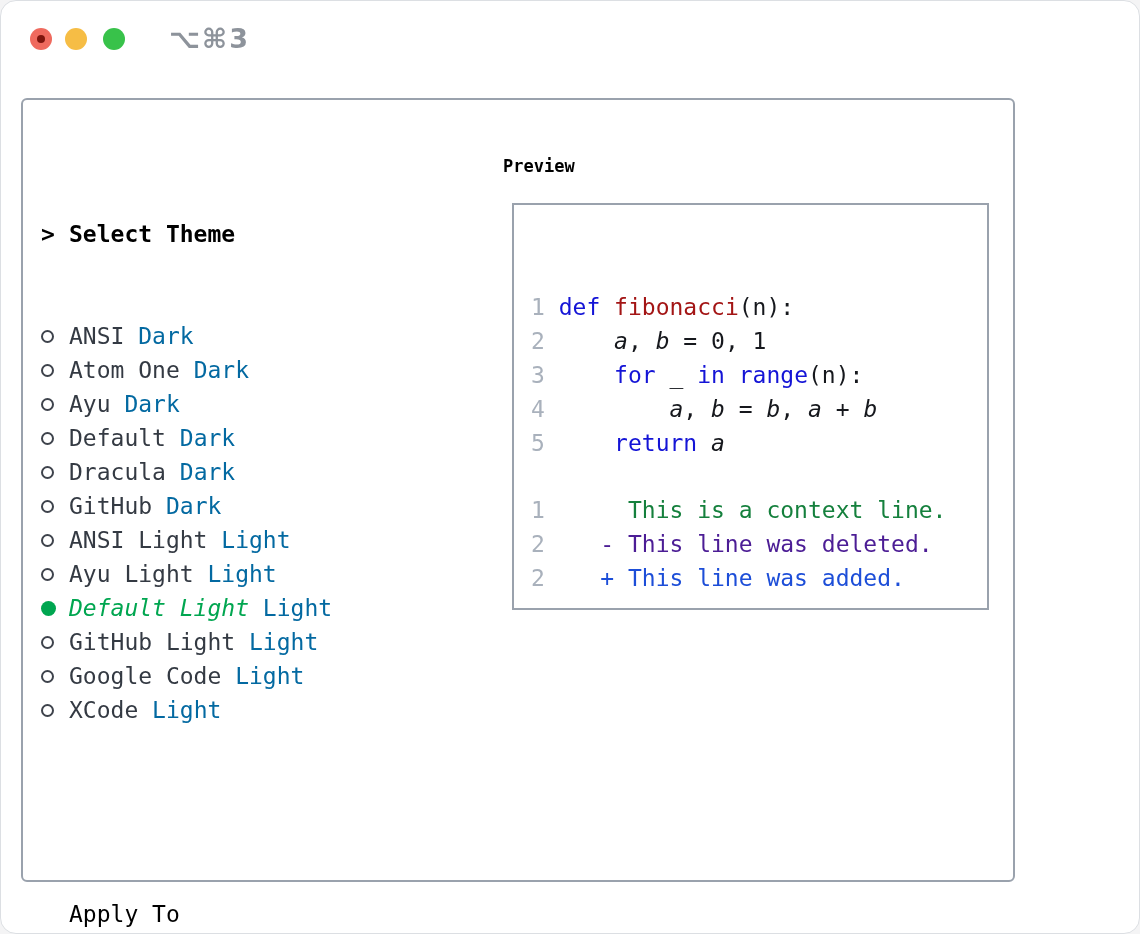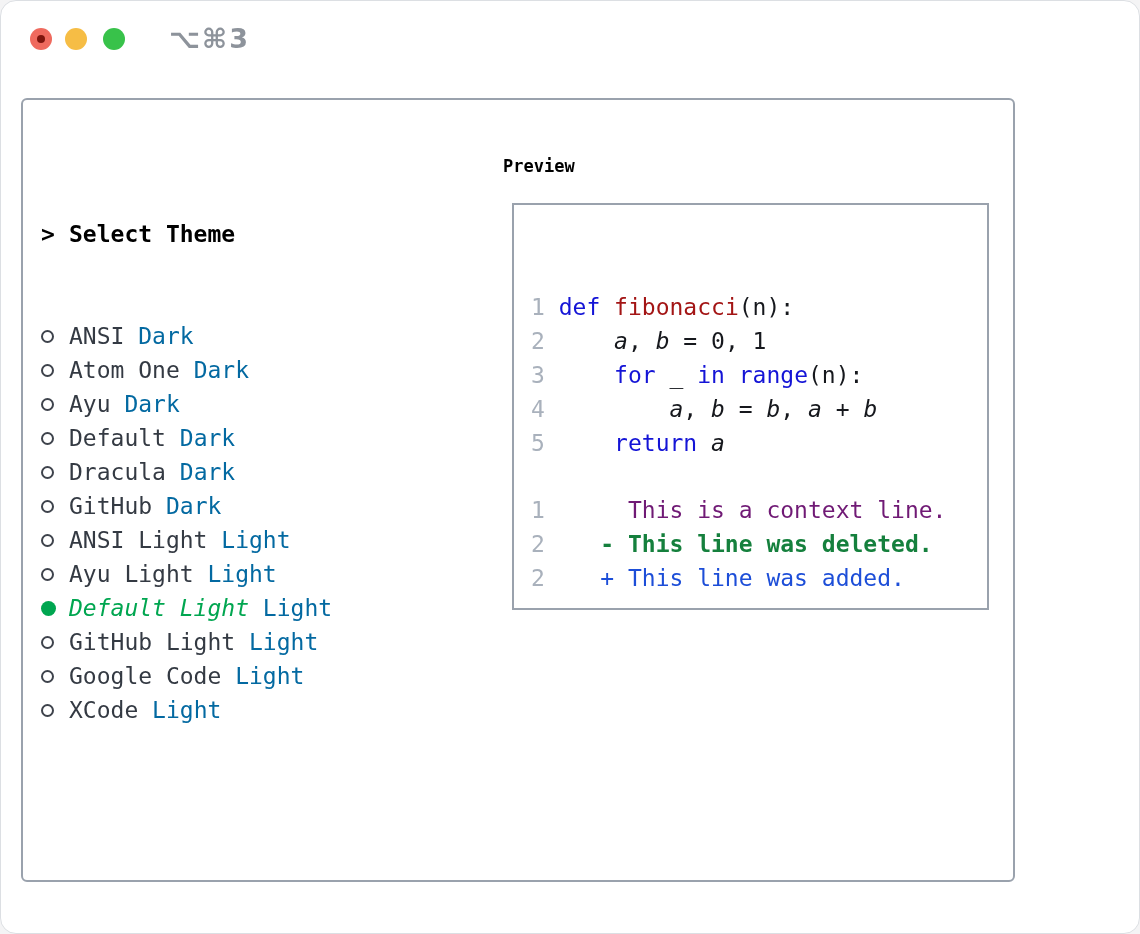--- a/index.html
+++ b/index.html
@@ -39,22 +39,22 @@
     font-size:17px; font-weight:bold; color:#000000; }
   .preview-box { position:absolute; left:489px; top:103px; width:477px; height:407px;
     border:2px solid #9aa2ad; background:#fff; }
   .code { position:absolute; left:17px; top:49px; font-size:23px; line-height:34px; white-space:pre;margin-top:36px; }
   .cline { height:34px; }
   .ln { color:#a9b1bc; }
   .kw { color:#1414d6; }
   .fn { color:#a31515; }
   .pl { color:#16181d; }
   .var { color:#16181d; font-style:italic; }
-  .ctx { color:#701a75; }
-  .del { color:#15803d;font-weight:bold; }
+  .ctx { color:#15803d; }
+  .del { color:#4c1d95; }
   .add { color:#1d4ed8; }
   .dspacer { height:33px; }
 </style>
 </head>
 <body>
 
 <div class="window">
   <div class="titlebar">
     <div class="tl tl-close">
       <div class="dot"></div>
@@ -65,20 +65,24 @@
   </div>
 
   <div class="main-box">
     <div class="left-col">
       <div class="row">
         <span class="bullet-cell"><span class="caret">&gt;</span></span>
         <span class="hdr">Select Theme</span>
       </div>
       <div id="themes-mount"><div class="row"><span class="bullet-cell"><span class="radio"></span></span><span class="tname">ANSI</span><span class="variant"> Dark</span></div><div class="row"><span class="bullet-cell"><span class="radio"></span></span><span class="tname">Atom One</span><span class="variant"> Dark</span></div><div class="row"><span class="bullet-cell"><span class="radio"></span></span><span class="tname">Ayu</span><span class="variant"> Dark</span></div><div class="row"><span class="bullet-cell"><span class="radio"></span></span><span class="tname">Default</span><span class="variant"> Dark</span></div><div class="row"><span class="bullet-cell"><span class="radio"></span></span><span class="tname">Dracula</span><span class="variant"> Dark</span></div><div class="row"><span class="bullet-cell"><span class="radio"></span></span><span class="tname">GitHub</span><span class="variant"> Dark</span></div><div class="row"><span class="bullet-cell"><span class="radio"></span></span><span class="tname">ANSI Light</span><span class="variant"> Light</span></div><div class="row"><span class="bullet-cell"><span class="radio"></span></span><span class="tname">Ayu Light</span><span class="variant"> Light</span></div><div class="row"><span class="bullet-cell"><span class="radio sel"></span></span><span class="tname sel">Default Light</span><span class="variant"> Light</span></div><div class="row"><span class="bullet-cell"><span class="radio"></span></span><span class="tname">GitHub Light</span><span class="variant"> Light</span></div><div class="row"><span class="bullet-cell"><span class="radio"></span></span><span class="tname">Google Code</span><span class="variant"> Light</span></div><div class="row"><span class="bullet-cell"><span class="radio"></span></span><span class="tname">XCode</span><span class="variant"> Light</span></div></div>
       <div class="spacer34"></div>
+      <div class="row">
+        <span class="bullet-cell"></span>
+        <span class="hdr2">Apply To</span>
+      </div>
       
       
       
     </div>
 
     <div class="preview-hdr">Preview</div>
     <div class="preview-box">
       <div class="code" id="code-mount"><div class="cline"><span class="ln">1 </span><span class="kw">def</span><span class="pl"> </span><span class="fn">fibonacci</span><span class="pl">(n):</span></div><div class="cline"><span class="ln">2 </span><span class="pl">    </span><span class="var">a</span><span class="pl">, </span><span class="var">b</span><span class="pl"> = 0, 1</span></div><div class="cline"><span class="ln">3 </span><span class="pl">    </span><span class="kw">for</span><span class="pl"> _ </span><span class="kw">in</span><span class="pl"> </span><span class="kw">range</span><span class="pl">(n):</span></div><div class="cline"><span class="ln">4 </span><span class="pl">        </span><span class="var">a</span><span class="pl">, </span><span class="var">b</span><span class="pl"> = </span><span class="var">b</span><span class="pl">, </span><span class="var">a</span><span class="pl"> + </span><span class="var">b</span></div><div class="cline"><span class="ln">5 </span><span class="pl">    </span><span class="kw">return</span><span class="pl"> </span><span class="var">a</span></div><div class="dspacer"></div><div class="cline"><span class="ln">1</span><span class="ctx">      This is a context line.</span></div><div class="cline"><span class="ln">2</span><span class="del">    - This line was deleted.</span></div><div class="cline"><span class="ln">2</span><span class="add">    + This line was added.</span></div></div>
     </div>
   </div>

